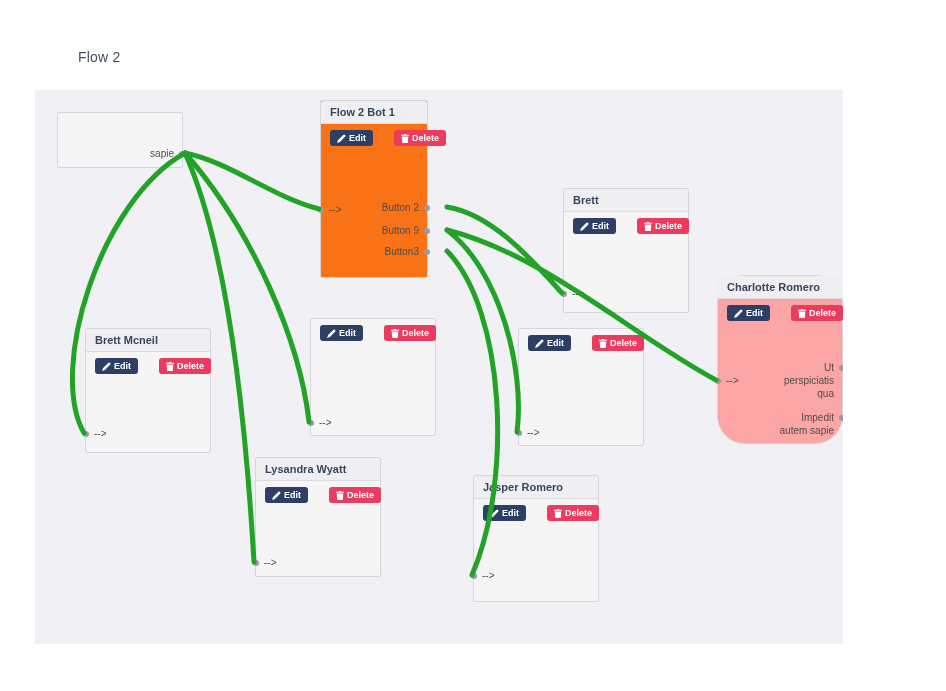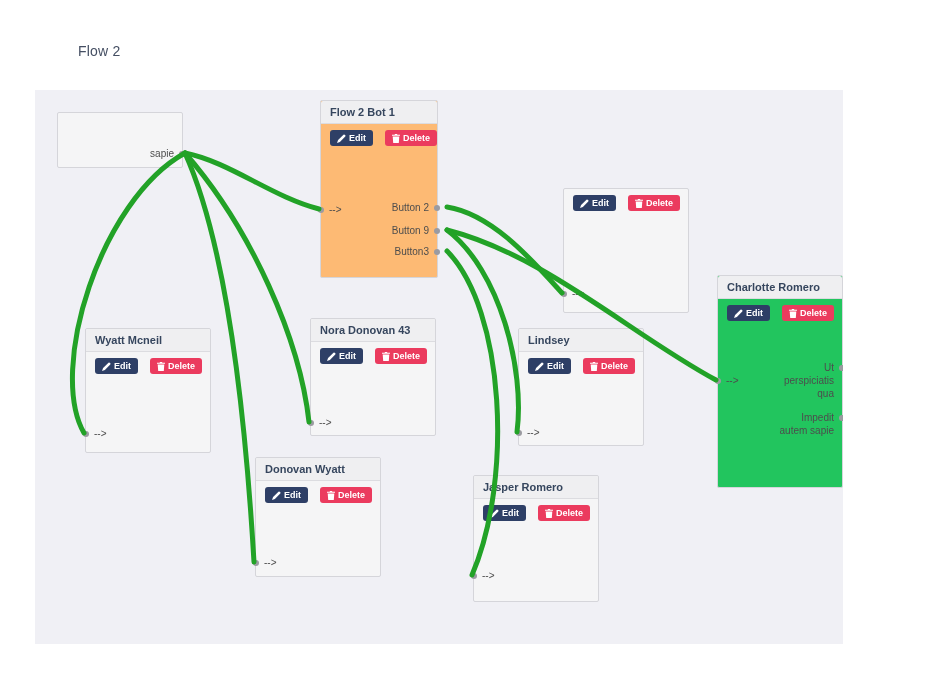--- a/index.html
+++ b/index.html
@@ -5,42 +5,42 @@
   html,body{margin:0;padding:0;}
   body{
     width:946px;height:691px;overflow:hidden;background:#ffffff;
     font-family:"Liberation Sans","DejaVu Sans",sans-serif;
     position:relative;
   }
   .app{
     position:absolute;left:35px;top:10px;width:808px;height:634px;background:#ffffff;
   }
   .topbar{
-    position:absolute;left:0;top:1px;right:0;height:80px;background:#ffffff;
+    position:absolute;left:0;top:7px;right:0;height:80px;background:#ffffff;
     display:flex;align-items:center;
   }
   .flow-title{
     margin-left:43px;font-size:14px;color:#454f63;letter-spacing:.2px;
   }
   .canvas{
     position:absolute;left:0;top:80px;right:0;bottom:0;
     background:#f0f0f5;overflow:hidden;
   }
   #nodes-layer{position:absolute;inset:0;z-index:2;}
   #edges-layer{position:absolute;inset:0;z-index:3;pointer-events:none;}
   .node{
     position:absolute;background:#f5f5f6;border:1px solid #d5d5da;border-radius:2px;
     box-sizing:border-box;z-index:2;
   }
   .node-header{
     padding:5px 9px;font-weight:bold;font-size:11px;color:#36465e;
     border-bottom:1px solid #dcdce0;background:#efeff1;border-radius:2px 2px 0 0;
     white-space:nowrap;overflow:hidden;
   }
-  .node-actions{display:flex;gap:12px;padding:6px 9px;}
+  .node-actions{display:flex;gap:21px;padding:6px 9px;}
   .btn{
     display:inline-flex;align-items:center;gap:3px;border:none;border-radius:3px;
     color:#fff;font-weight:bold;font-size:9px;padding:3px 7px;line-height:10px;
     font-family:inherit;cursor:pointer;
   }
   .btn-icon{display:inline-flex;align-items:center;}
   .port{
     position:absolute;left:0;right:0;height:14px;line-height:14px;font-size:10px;
     color:#4d4d4d;padding:0 8px;box-sizing:border-box;white-space:nowrap;
   }
@@ -59,21 +59,21 @@
 
 <div class="app">
   <div class="topbar">
     <span class="flow-title">Flow 2</span>
   </div>
   <div class="canvas">
     <div id="nodes-layer">
         <div class="node" style="left: 22px; top: 22px; width: 126px; height: 56px; background: rgb(245, 245, 246); border-color: rgb(213, 213, 218);">
           <div class="port port-right" style="top: 34px;"><span class="port-label" style="color: rgb(77, 77, 77);">sapie</span><span class="dot" style="background: rgb(155, 155, 161);"></span></div>
         </div>
-        <div class="node" style="left: 285px; top: 10px; width: 118px; height: 178px; background: #fdba74; border-color: rgb(213, 213, 218);">
+        <div class="node" style="left: 285px; top: 10px; width: 108px; height: 178px; background: #f97316; border-color: rgb(213, 213, 218);">
           <div class="node-header" style="color: rgb(54, 70, 94);">Flow 2 Bot 1</div>
           <div class="node-actions">
             <button class="btn" style="background: rgb(46, 63, 102);">
               <span class="btn-icon">
                 <svg width="9" height="9" viewBox="0 0 10 10">
                   <path fill="#fff" d="M0 10 L1.2 6.8 L7.2 0.8 A0.9 0.9 0 0 1 8.5 0.8 L9.2 1.5 A0.9 0.9 0 0 1 9.2 2.8 L3.2 8.8 Z"></path>
                 </svg>
               </span>
               <span>Edit</span>
             </button>
@@ -85,41 +85,42 @@
               </span>
               <span>Delete</span>
             </button>
           </div>
           <div class="port port-left" style="top: 102px;"><span class="port-label" style="color: rgb(77, 77, 77);">--&gt;</span><span class="dot" style="background: rgb(155, 155, 161);"></span></div>
           <div class="port port-right" style="top: 100px;"><span class="port-label" style="color: rgb(77, 77, 77);">Button 2</span><span class="dot" style="background: rgb(155, 155, 161);"></span></div>
           <div class="port port-right" style="top: 123px;"><span class="port-label" style="color: rgb(77, 77, 77);">Button 9</span><span class="dot" style="background: rgb(155, 155, 161);"></span></div>
           <div class="port port-right" style="top: 144px;"><span class="port-label" style="color: rgb(77, 77, 77); margin-left: 20px;">Button3</span><span class="dot" style="background: rgb(155, 155, 161);"></span></div>
         </div>
         <div class="node" style="left: 528px; top: 98px; width: 126px; height: 125px; background: rgb(245, 245, 246); border-color: rgb(213, 213, 218);">
-          <div class="node-actions">
-            <button class="btn" style="background: rgb(46, 63, 102);">
-              <span class="btn-icon">
-                <svg width="9" height="9" viewBox="0 0 10 10">
-                  <path fill="#fff" d="M0 10 L1.2 6.8 L7.2 0.8 A0.9 0.9 0 0 1 8.5 0.8 L9.2 1.5 A0.9 0.9 0 0 1 9.2 2.8 L3.2 8.8 Z"></path>
-                </svg>
-              </span>
-              <span>Edit</span>
-            </button>
-            <button class="btn" style="background: rgb(235, 59, 94);">
-              <span class="btn-icon">
-                <svg width="8" height="9" viewBox="0 0 8 9">
-                  <path fill="#fff" d="M3 0 h2 l0.4 0.8 H8 v1 H0 v-1 h2.6 Z M0.7 2.5 h6.6 l-0.5 6.5 h-5.6 Z"></path>
-                </svg>
-              </span>
-              <span>Delete</span>
-            </button>
-          </div>
-          <div class="port port-left" style="top: 98px;"><span class="port-label" style="color: rgb(77, 77, 77);">--&gt;</span><span class="dot" style="background: rgb(155, 155, 161);"></span></div>
-        </div>
-        <div class="node" style="left: 682px; top: 185px; width: 126px; height: 213px; background: #22c55e; border-color: rgb(213, 213, 218);">
+          <div class="node-header" style="color: rgb(54, 70, 94);">Brett</div>
+          <div class="node-actions">
+            <button class="btn" style="background: rgb(46, 63, 102);">
+              <span class="btn-icon">
+                <svg width="9" height="9" viewBox="0 0 10 10">
+                  <path fill="#fff" d="M0 10 L1.2 6.8 L7.2 0.8 A0.9 0.9 0 0 1 8.5 0.8 L9.2 1.5 A0.9 0.9 0 0 1 9.2 2.8 L3.2 8.8 Z"></path>
+                </svg>
+              </span>
+              <span>Edit</span>
+            </button>
+            <button class="btn" style="background: rgb(235, 59, 94);">
+              <span class="btn-icon">
+                <svg width="8" height="9" viewBox="0 0 8 9">
+                  <path fill="#fff" d="M3 0 h2 l0.4 0.8 H8 v1 H0 v-1 h2.6 Z M0.7 2.5 h6.6 l-0.5 6.5 h-5.6 Z"></path>
+                </svg>
+              </span>
+              <span>Delete</span>
+            </button>
+          </div>
+          <div class="port port-left" style="top: 98px;"><span class="port-label" style="color: rgb(77, 77, 77);">--&gt;</span><span class="dot" style="background: rgb(155, 155, 161);"></span></div>
+        </div>
+        <div class="node" style="left: 682px; top: 185px; width: 126px; height: 169px; background: #fca5a5; border-color: rgb(213, 213, 218); border-radius: 28px;">
           <div class="node-header" style="color: rgb(54, 70, 94);">Charlotte Romero</div>
           <div class="node-actions">
             <button class="btn" style="background: rgb(46, 63, 102);">
               <span class="btn-icon">
                 <svg width="9" height="9" viewBox="0 0 10 10">
                   <path fill="#fff" d="M0 10 L1.2 6.8 L7.2 0.8 A0.9 0.9 0 0 1 8.5 0.8 L9.2 1.5 A0.9 0.9 0 0 1 9.2 2.8 L3.2 8.8 Z"></path>
                 </svg>
               </span>
               <span>Edit</span>
             </button>
@@ -130,21 +131,21 @@
                 </svg>
               </span>
               <span>Delete</span>
             </button>
           </div>
           <div class="port port-left" style="top: 98px;"><span class="port-label" style="color: rgb(77, 77, 77);">--&gt;</span><span class="dot" style="background: rgb(155, 155, 161);"></span></div>
           <div class="port port-right port-multiline" style="top: 135px;"><span class="port-label" style="color: rgb(77, 77, 77);">Impedit autem sapie</span><span class="dot" style="background: rgb(155, 155, 161);"></span></div>
           <div class="port port-right port-multiline" style="top: 85px;"><span class="port-label" style="color: rgb(77, 77, 77);">Ut perspiciatis qua</span><span class="dot" style="background: rgb(155, 155, 161);"></span></div>
         </div>
         <div class="node" style="left: 50px; top: 238px; width: 126px; height: 125px; background: rgb(245, 245, 246); border-color: rgb(213, 213, 218);">
-          <div class="node-header" style="color: rgb(54, 70, 94);">Wyatt Mcneil</div>
+          <div class="node-header" style="color: rgb(54, 70, 94);">Brett Mcneil</div>
           <div class="node-actions">
             <button class="btn" style="background: rgb(46, 63, 102);">
               <span class="btn-icon">
                 <svg width="9" height="9" viewBox="0 0 10 10">
                   <path fill="#fff" d="M0 10 L1.2 6.8 L7.2 0.8 A0.9 0.9 0 0 1 8.5 0.8 L9.2 1.5 A0.9 0.9 0 0 1 9.2 2.8 L3.2 8.8 Z"></path>
                 </svg>
               </span>
               <span>Edit</span>
             </button>
             <button class="btn" style="background: rgb(235, 59, 94);">
@@ -152,21 +153,20 @@
                 <svg width="8" height="9" viewBox="0 0 8 9">
                   <path fill="#fff" d="M3 0 h2 l0.4 0.8 H8 v1 H0 v-1 h2.6 Z M0.7 2.5 h6.6 l-0.5 6.5 h-5.6 Z"></path>
                 </svg>
               </span>
               <span>Delete</span>
             </button>
           </div>
           <div class="port port-left" style="top: 98px;"><span class="port-label" style="color: rgb(77, 77, 77);">--&gt;</span><span class="dot" style="background: rgb(155, 155, 161);"></span></div>
         </div>
         <div class="node" style="left: 275px; top: 228px; width: 126px; height: 118px; background: rgb(245, 245, 246); border-color: rgb(213, 213, 218);">
-          <div class="node-header" style="color: rgb(54, 70, 94);">Nora Donovan 43</div>
           <div class="node-actions">
             <button class="btn" style="background: rgb(46, 63, 102);">
               <span class="btn-icon">
                 <svg width="9" height="9" viewBox="0 0 10 10">
                   <path fill="#fff" d="M0 10 L1.2 6.8 L7.2 0.8 A0.9 0.9 0 0 1 8.5 0.8 L9.2 1.5 A0.9 0.9 0 0 1 9.2 2.8 L3.2 8.8 Z"></path>
                 </svg>
               </span>
               <span>Edit</span>
             </button>
             <button class="btn" style="background: rgb(235, 59, 94);">
@@ -174,21 +174,20 @@
                 <svg width="8" height="9" viewBox="0 0 8 9">
                   <path fill="#fff" d="M3 0 h2 l0.4 0.8 H8 v1 H0 v-1 h2.6 Z M0.7 2.5 h6.6 l-0.5 6.5 h-5.6 Z"></path>
                 </svg>
               </span>
               <span>Delete</span>
             </button>
           </div>
           <div class="port port-left" style="top: 97px;"><span class="port-label" style="color: rgb(77, 77, 77);">--&gt;</span><span class="dot" style="background: rgb(155, 155, 161);"></span></div>
         </div>
         <div class="node" style="left: 483px; top: 238px; width: 126px; height: 118px; background: rgb(245, 245, 246); border-color: rgb(213, 213, 218);">
-          <div class="node-header" style="color: rgb(54, 70, 94);">Lindsey</div>
           <div class="node-actions">
             <button class="btn" style="background: rgb(46, 63, 102);">
               <span class="btn-icon">
                 <svg width="9" height="9" viewBox="0 0 10 10">
                   <path fill="#fff" d="M0 10 L1.2 6.8 L7.2 0.8 A0.9 0.9 0 0 1 8.5 0.8 L9.2 1.5 A0.9 0.9 0 0 1 9.2 2.8 L3.2 8.8 Z"></path>
                 </svg>
               </span>
               <span>Edit</span>
             </button>
             <button class="btn" style="background: rgb(235, 59, 94);">
@@ -196,21 +195,21 @@
                 <svg width="8" height="9" viewBox="0 0 8 9">
                   <path fill="#fff" d="M3 0 h2 l0.4 0.8 H8 v1 H0 v-1 h2.6 Z M0.7 2.5 h6.6 l-0.5 6.5 h-5.6 Z"></path>
                 </svg>
               </span>
               <span>Delete</span>
             </button>
           </div>
           <div class="port port-left" style="top: 97px;"><span class="port-label" style="color: rgb(77, 77, 77);">--&gt;</span><span class="dot" style="background: rgb(155, 155, 161);"></span></div>
         </div>
         <div class="node" style="left: 220px; top: 367px; width: 126px; height: 120px; background: rgb(245, 245, 246); border-color: rgb(213, 213, 218);">
-          <div class="node-header" style="color: rgb(54, 70, 94);">Donovan Wyatt</div>
+          <div class="node-header" style="color: rgb(54, 70, 94);">Lysandra Wyatt</div>
           <div class="node-actions">
             <button class="btn" style="background: rgb(46, 63, 102);">
               <span class="btn-icon">
                 <svg width="9" height="9" viewBox="0 0 10 10">
                   <path fill="#fff" d="M0 10 L1.2 6.8 L7.2 0.8 A0.9 0.9 0 0 1 8.5 0.8 L9.2 1.5 A0.9 0.9 0 0 1 9.2 2.8 L3.2 8.8 Z"></path>
                 </svg>
               </span>
               <span>Edit</span>
             </button>
             <button class="btn" style="background: rgb(235, 59, 94);">

